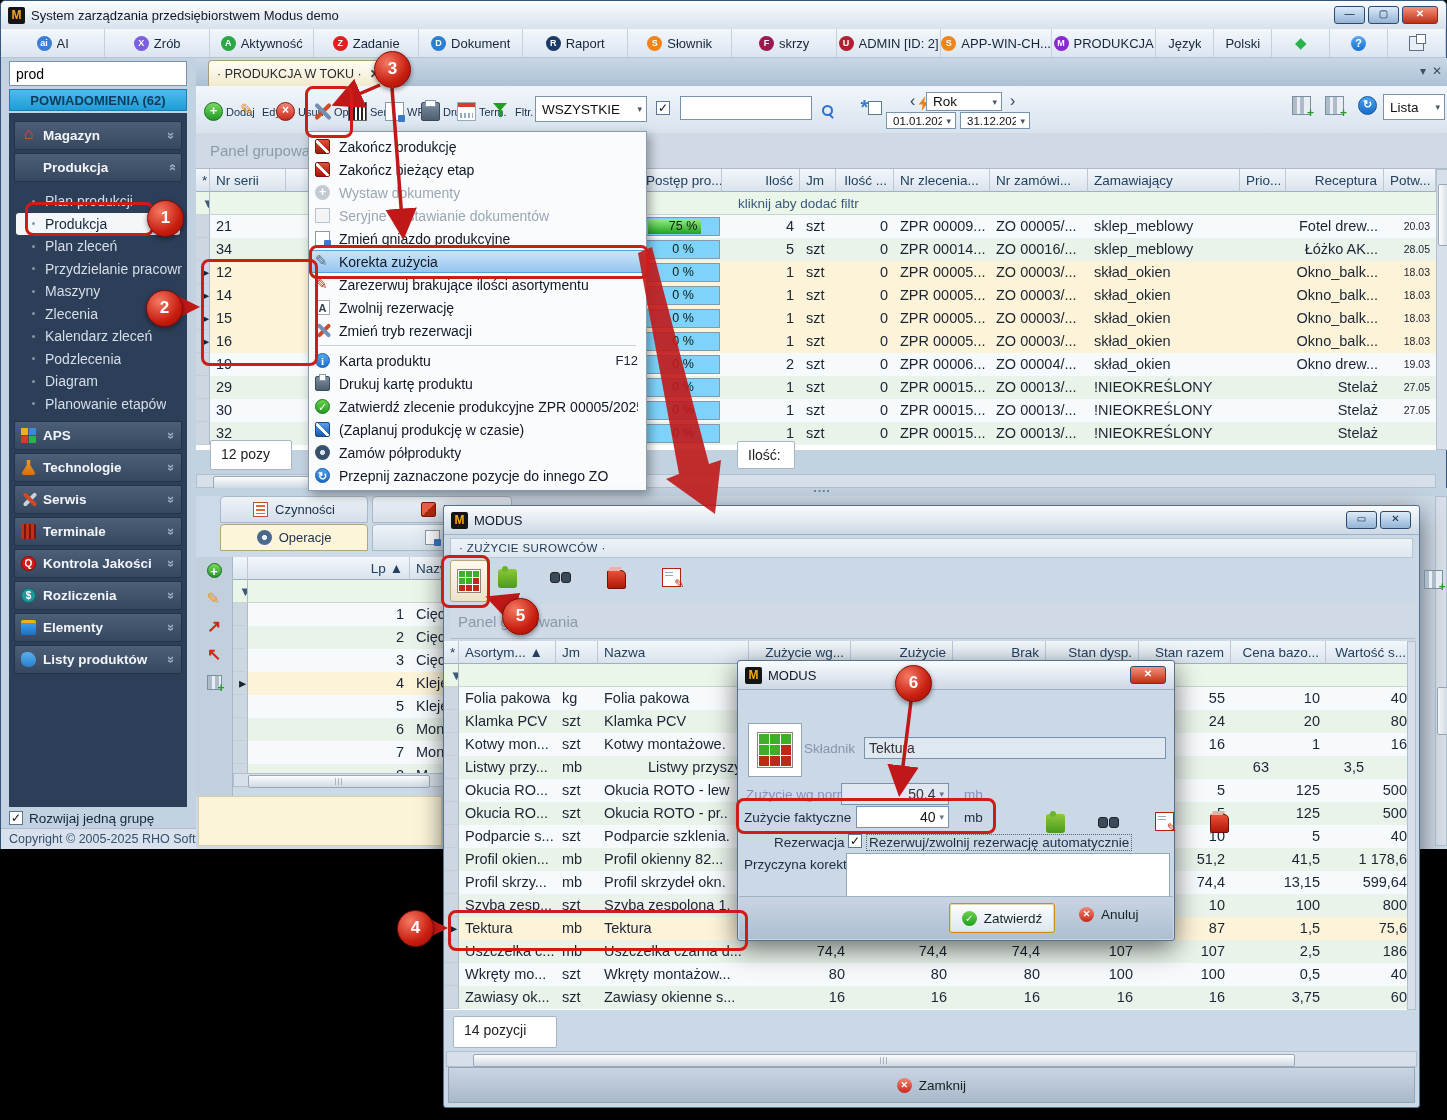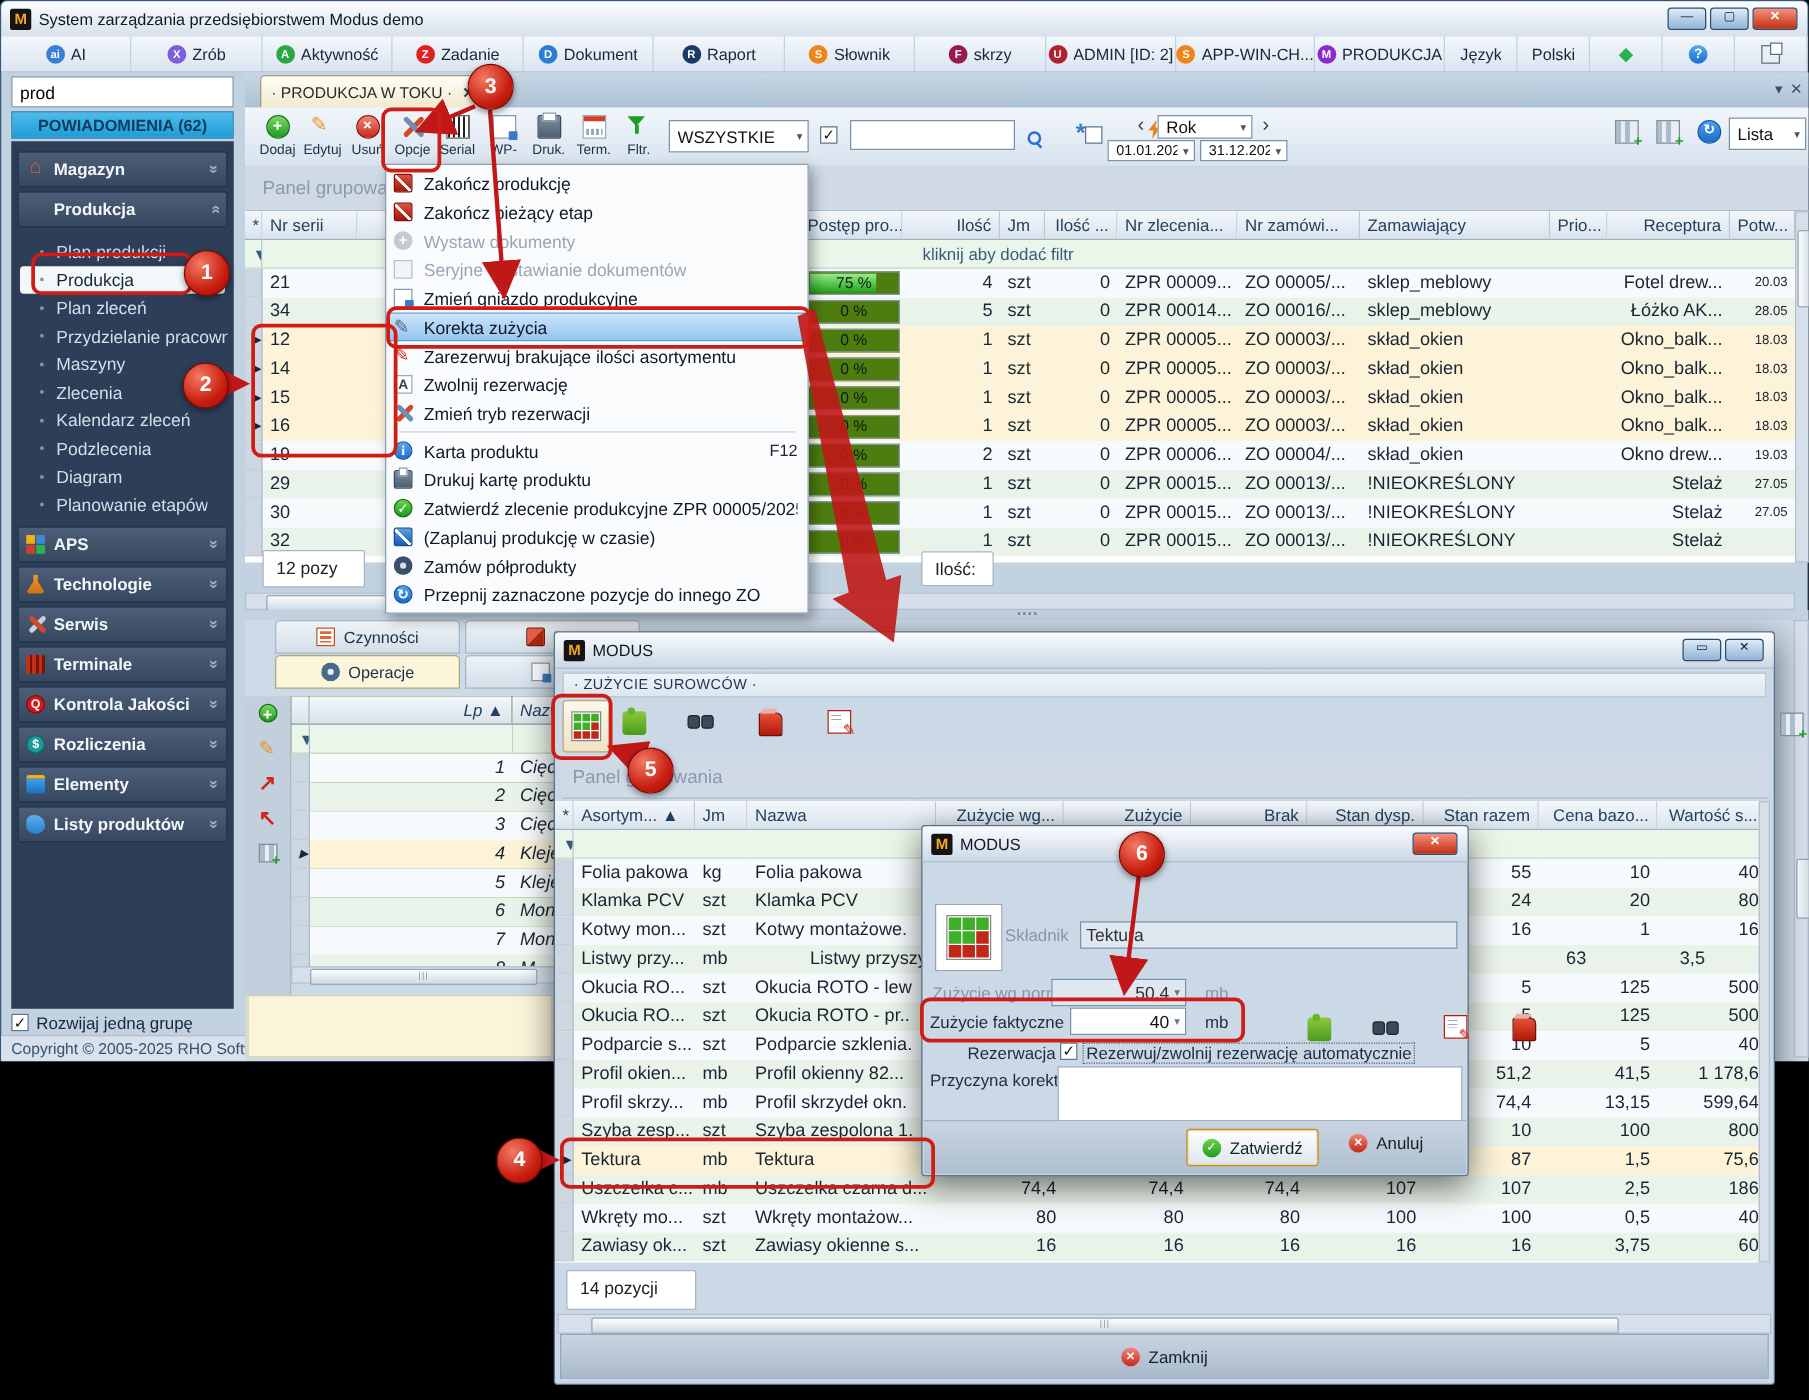--- a/index.html
+++ b/index.html
@@ -57,38 +57,38 @@
 
   
   #tabstrip{left:195px;top:57px;width:1252px;height:28px;background:linear-gradient(#c9d7e5,#adc1d5);}
   #main-tab{position:absolute;left:12px;top:2px;height:26px;background:linear-gradient(#fffef6,#f1e9cd);
     border:1px solid #a99f77;border-bottom:0;border-radius:4px 4px 0 0;display:flex;align-items:center;
     padding:0 8px;font-size:12.5px;color:#2a2a2a;gap:8px;}
   .tab-x{color:#444;font-weight:bold;font-size:12px;}
   #tabstrip .corner{position:absolute;right:6px;top:6px;display:flex;gap:6px;color:#3a5068;font-size:12px;}
   #toolbar{left:195px;top:85px;width:1252px;height:47px;background:linear-gradient(#f1f6fb,#d8e3ee);
     border-bottom:1px solid #b6c5d6;}
-  .tbtn{position:absolute;top:3px;width:36px;height:42px;display:flex;flex-direction:column;align-items:center;
+  .tbtn{position:absolute;top:3px;width:36px;height:42px;display:flex;flex-direction:row;align-items:center;
     justify-content:flex-start;gap:3px;padding-top:3px;box-sizing:border-box;font-size:11px;color:#1a2f4a;}
   .combo{background:#fff;border:1px solid #7a93ad;display:flex;align-items:center;box-sizing:border-box;
     font-size:13.5px;padding-left:6px;color:#111;}
   .combo .arr{margin-left:auto;color:#456;font-size:9px;padding:0 4px;}
   .tb-right{position:absolute;display:flex;align-items:center;gap:14px;}
 
   
   .grow{display:flex;height:23px;align-items:stretch;}
   .gcell{font-size:14.5px;line-height:23px;padding:0 6px;box-sizing:border-box;white-space:nowrap;overflow:hidden;flex:none;}
   .al-r{text-align:right;} .al-c{text-align:center;}
   .hdr .gcell{font-size:13.5px;color:#23405e;background:linear-gradient(#f3f7fb,#d9e3ed);
     border-right:1px solid #bcc8d4;border-bottom:1px solid #9fb0c0;line-height:23px;}
   .ind{background:#cdd7e1;border-right:1px solid #aebbc8;border-bottom:1px solid #c2cdd8;}
   .frow .gcell{background:#eaf6ea;border-bottom:1px solid #c8d8c8;color:#3a5a7a;font-size:13px;}
   .r0{background:#f7fafc;} .r1{background:#e9f3ea;} .rs{background:#fcf3d8;}
   .smalltxt{font-size:10.5px;line-height:23px;color:#223;}
-  .pcell{width:72px;height:17px;border:1px solid #8698aa;background:#4d7c0f;position:relative;margin:2px auto;}
+  .pcell{width:72px;height:17px;border:1px solid #8698aa;background:#7dd3fc;position:relative;margin:2px auto;}
   .pfill{position:absolute;left:1px;top:1px;bottom:1px;background:linear-gradient(#96ec86,#1fa31f);}
   .ptext{position:absolute;inset:0;text-align:center;font-size:12.5px;line-height:17px;color:#0d1a0d;}
   #grouppanel{left:195px;top:132px;width:1252px;height:36px;background:#cfdae6;border-bottom:1px solid #aebbc8;
     font-size:15px;color:#8b99aa;line-height:36px;padding-left:14px;box-sizing:border-box;}
   .counterbox{background:#fff;border:1px solid #a8b6c4;border-radius:2px;font-size:14px;color:#222;
     padding:5px 10px;white-space:nowrap;overflow:hidden;box-sizing:border-box;}
   .hscroll{background:#d7e0ea;border:1px solid #b2c0ce;box-sizing:border-box;}
   .hthumb{position:absolute;top:1px;height:11px;background:linear-gradient(#fdfdfd,#cfd9e3);border:1px solid #98a8b8;
     border-radius:2px;text-align:center;color:#78909f;font-size:7px;line-height:10px;letter-spacing:1px;}
   .vscroll{background:#d7e0ea;border:1px solid #b2c0ce;box-sizing:border-box;}
@@ -735,21 +735,21 @@
         <span class="ic ic-document"></span>
         <span>W</span>
       </div>
       <div id="etap-tools" class="abs">
         <span class="ic ic-add"></span>
         <span class="ic ic-edit"></span>
         <span class="redarrow">↗</span>
         <span class="redarrow">↖</span>
         <span class="ic ic-colplus"></span>
       </div>
-      <div id="etapgrid" class="abs" style="left:37px;top:61px;width:410px;height:216px;background:#4d7c0f;overflow:hidden;font-style:italic;">
+      <div id="etapgrid" class="abs" style="left:37px;top:61px;width:410px;height:216px;background:#1d4ed8;overflow:hidden;">
           <div class="grow hdr">
             <div class="gcell ind" style="width: 15px;"> </div>
             <div class="gcell al-r" style="width: 162px;">Lp ▲</div>
             <div class="gcell" style="width: 232px;">Nazwa etapu</div>
           </div>
           <div class="grow frow">
             <div class="gcell ind" style="width: 15px;">▼</div>
             <div class="gcell" style="width: 162px;"></div>
             <div class="gcell" style="width: 232px;"></div>
           </div>

